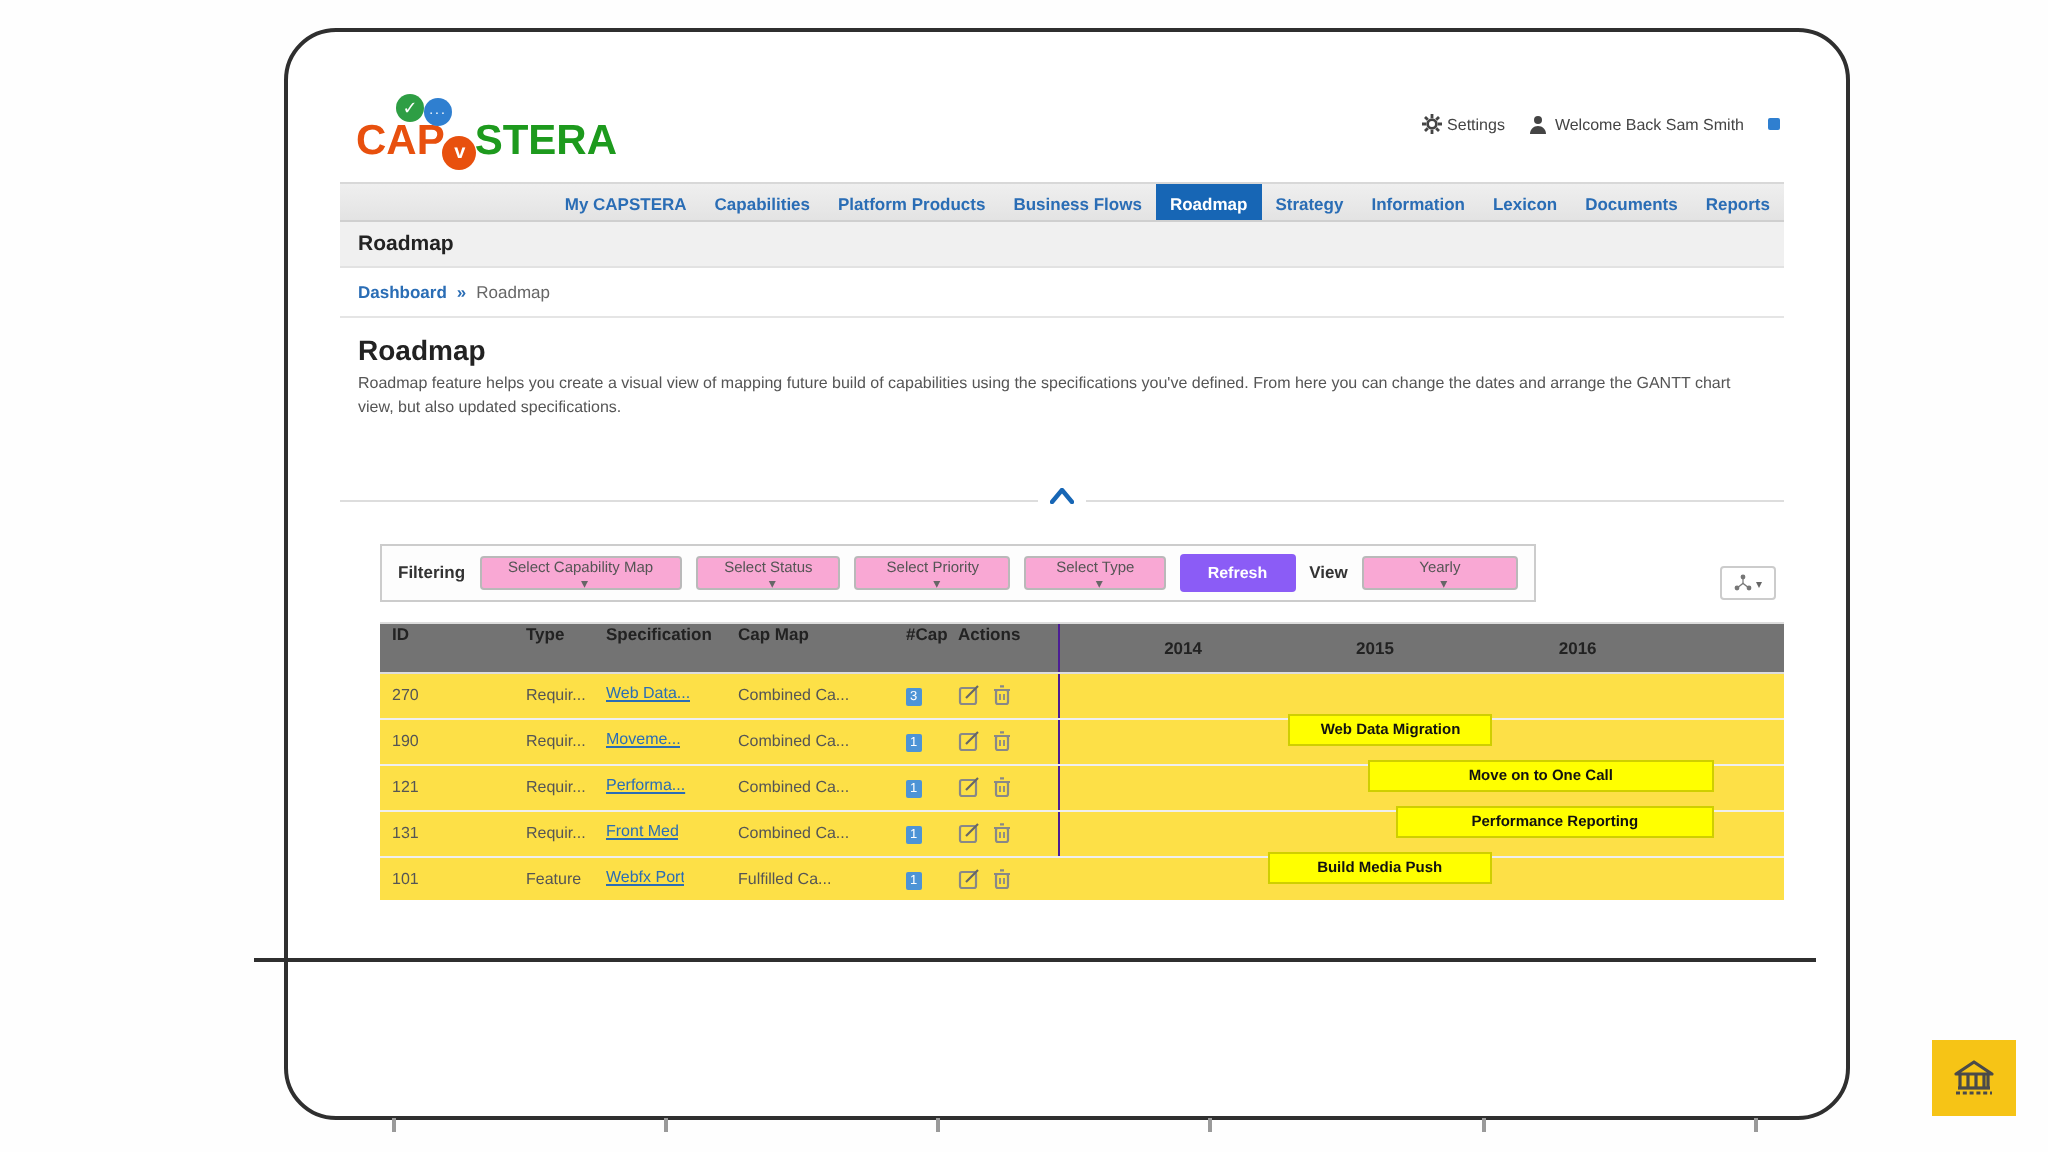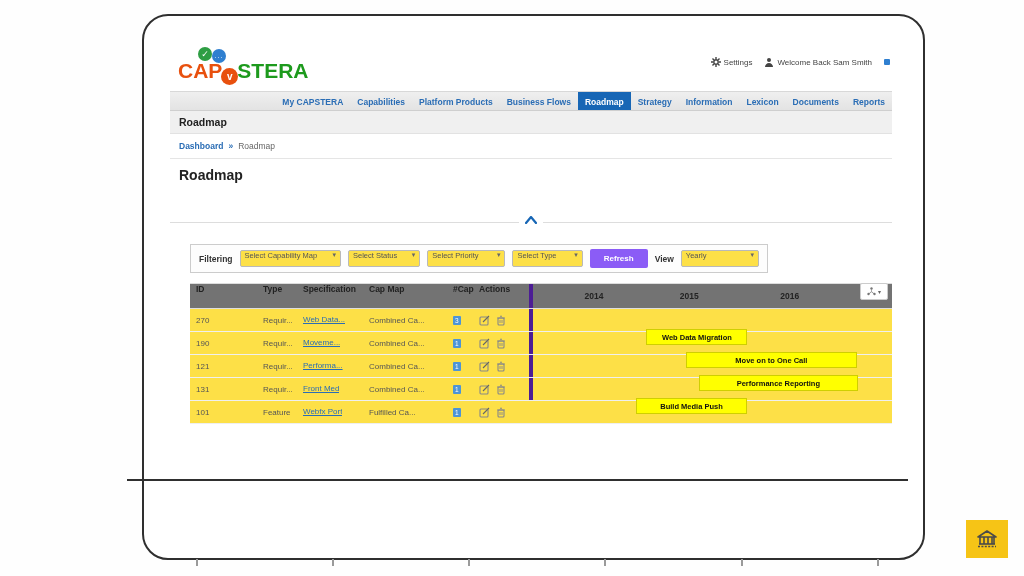--- a/index.html
+++ b/index.html
@@ -57,23 +57,23 @@
 
   .collapse-line { position:relative; height:1px; background:#ddd; margin:39px 0 0 0; }
   .caret-up { position:absolute; left:50%; top:-6px; transform:translateX(-50%);
               background:#fff; padding:0 6px; line-height:10px; cursor:pointer; }
 
   
   .filter-row { display:flex; align-items:center; gap:7px; margin:21px 0 0 20px;
                 width:578px; height:29px; border:1px solid #ccc; background:#fdfdfd;
                 padding:0 8px; }
   .filter-label { font-size:8.5px; font-weight:bold; color:#333; white-space:nowrap; }
-  .sel { display:flex; justify-content:space-between; align-items:flex-start; height:17px;
-         border:1px solid #b9b9b9; border-radius:2px; background:#fde047; color:#555;
-         font-size:7.5px; padding:0 4px; white-space:nowrap; cursor:pointer; }
+  .sel { display:flex; justify-content:space-between; align-items:center; height:17px;
+         border:1px solid #b9b9b9; border-radius:2px; background:#f9a8d4; color:#555;
+         font-size:7.5px; padding:0 4px; white-space:nowrap; cursor:pointer;flex-direction:column; }
   .sel .caret { font-size:7px; color:#666; margin-left:4px; }
   .w1{width:104px}.w2{width:74px}.w3{width:80px}.w4{width:72px}.w5{width:80px}
   .btn-primary { height:19px; border:none; border-radius:2px; background:#8b5cf6;
                  color:#fff; font-size:8px; font-weight:bold; padding:0 14px; cursor:pointer;
                  font-family:"Liberation Sans", sans-serif; }
   .view-label { font-size:8.5px; font-weight:bold; color:#333; }
   .export-btn { position:absolute; right:4px; top:236px; width:28px; height:17px;
                 border:1px solid #ccc; border-radius:2px; background:#fff;
                 display:flex; align-items:center; justify-content:center; gap:2px;
                 cursor:pointer; }
@@ -81,21 +81,21 @@
 
   
   .grid { margin:10px 0 0 20px; width:702px; }
   .grid-header { display:flex; height:26px; align-items:flex-start; background:#737373;
                  border-top:1px solid #ddd; border-bottom:1px solid #ddd;
                  font-size:8.5px; font-weight:bold; color:#222; }
   .grid-row { display:flex; height:23px; align-items:center; border-bottom:1px solid #efefef;
               font-size:8px; color:#555; background:#fde047; }
   .c-id{width:34px; padding-left:6px;} .c-type{width:40px;margin-left:39px;} .c-spec{width:66px;}
   .c-map{width:84px;} .c-cap{width:26px;} .c-act{width:50px; display:flex; gap:6px; align-items:center;}
-  .c-tl { position:relative; flex:1; height:100%; border-left:4px solid #4c1d95;text-decoration:underline; }
+  .c-tl { position:relative; flex:1; height:100%; border-left:1px solid #4c1d95;text-decoration:underline; }
   .year { position:absolute; top:50%; transform:translate(-50%,-50%); }
   .spec-link { color:#2a6db5; text-decoration:underline; cursor:pointer; white-space:nowrap;
                overflow:hidden; display:inline-block; max-width:62px; }
   .cap-badge { display:inline-block; min-width:7px; padding:1px 2px; background:#4d94d6;
                color:#fff; font-size:6.5px; text-align:center; border-radius:1px; }
   .icon-btn { cursor:pointer; line-height:0; }
   .gantt-bar { position:absolute; top:20px; height:16px; background:#ffff00;
                border:1px solid #cfcf00; color:#111; font-size:7.5px; font-weight:bold;
                display:flex; align-items:center; justify-content:center;
                white-space:nowrap; overflow:hidden; cursor:pointer; }
@@ -156,20 +156,21 @@
           <span class="nav-item">Documents</span>
           <span class="nav-item">Reports</span>
         </div>
 
       <div class="page-strip">Roadmap</div>
       <div class="breadcrumb">
         <a class="bc-link">Dashboard</a><span class="bc-sep">»</span><span>Roadmap</span>
       </div>
 
       <div class="section-title">Roadmap</div>
+      <p class="desc">Roadmap feature helps you create a visual view of mapping future build of capabilities using the specifications you've defined. From here you can change the dates and arrange the GANTT chart view, but also updated specifications.</p>
 
       <div class="collapse-line">
         <span class="caret-up">
           <svg width="12" height="8" viewBox="0 0 12 8">
               <path d="M1 7L6 1l5 6" fill="none" stroke="#1766b5" stroke-width="2.2" stroke-linecap="round" stroke-linejoin="round"></path>
             </svg>
         </span>
       </div>
 
       <div class="filter-row">

